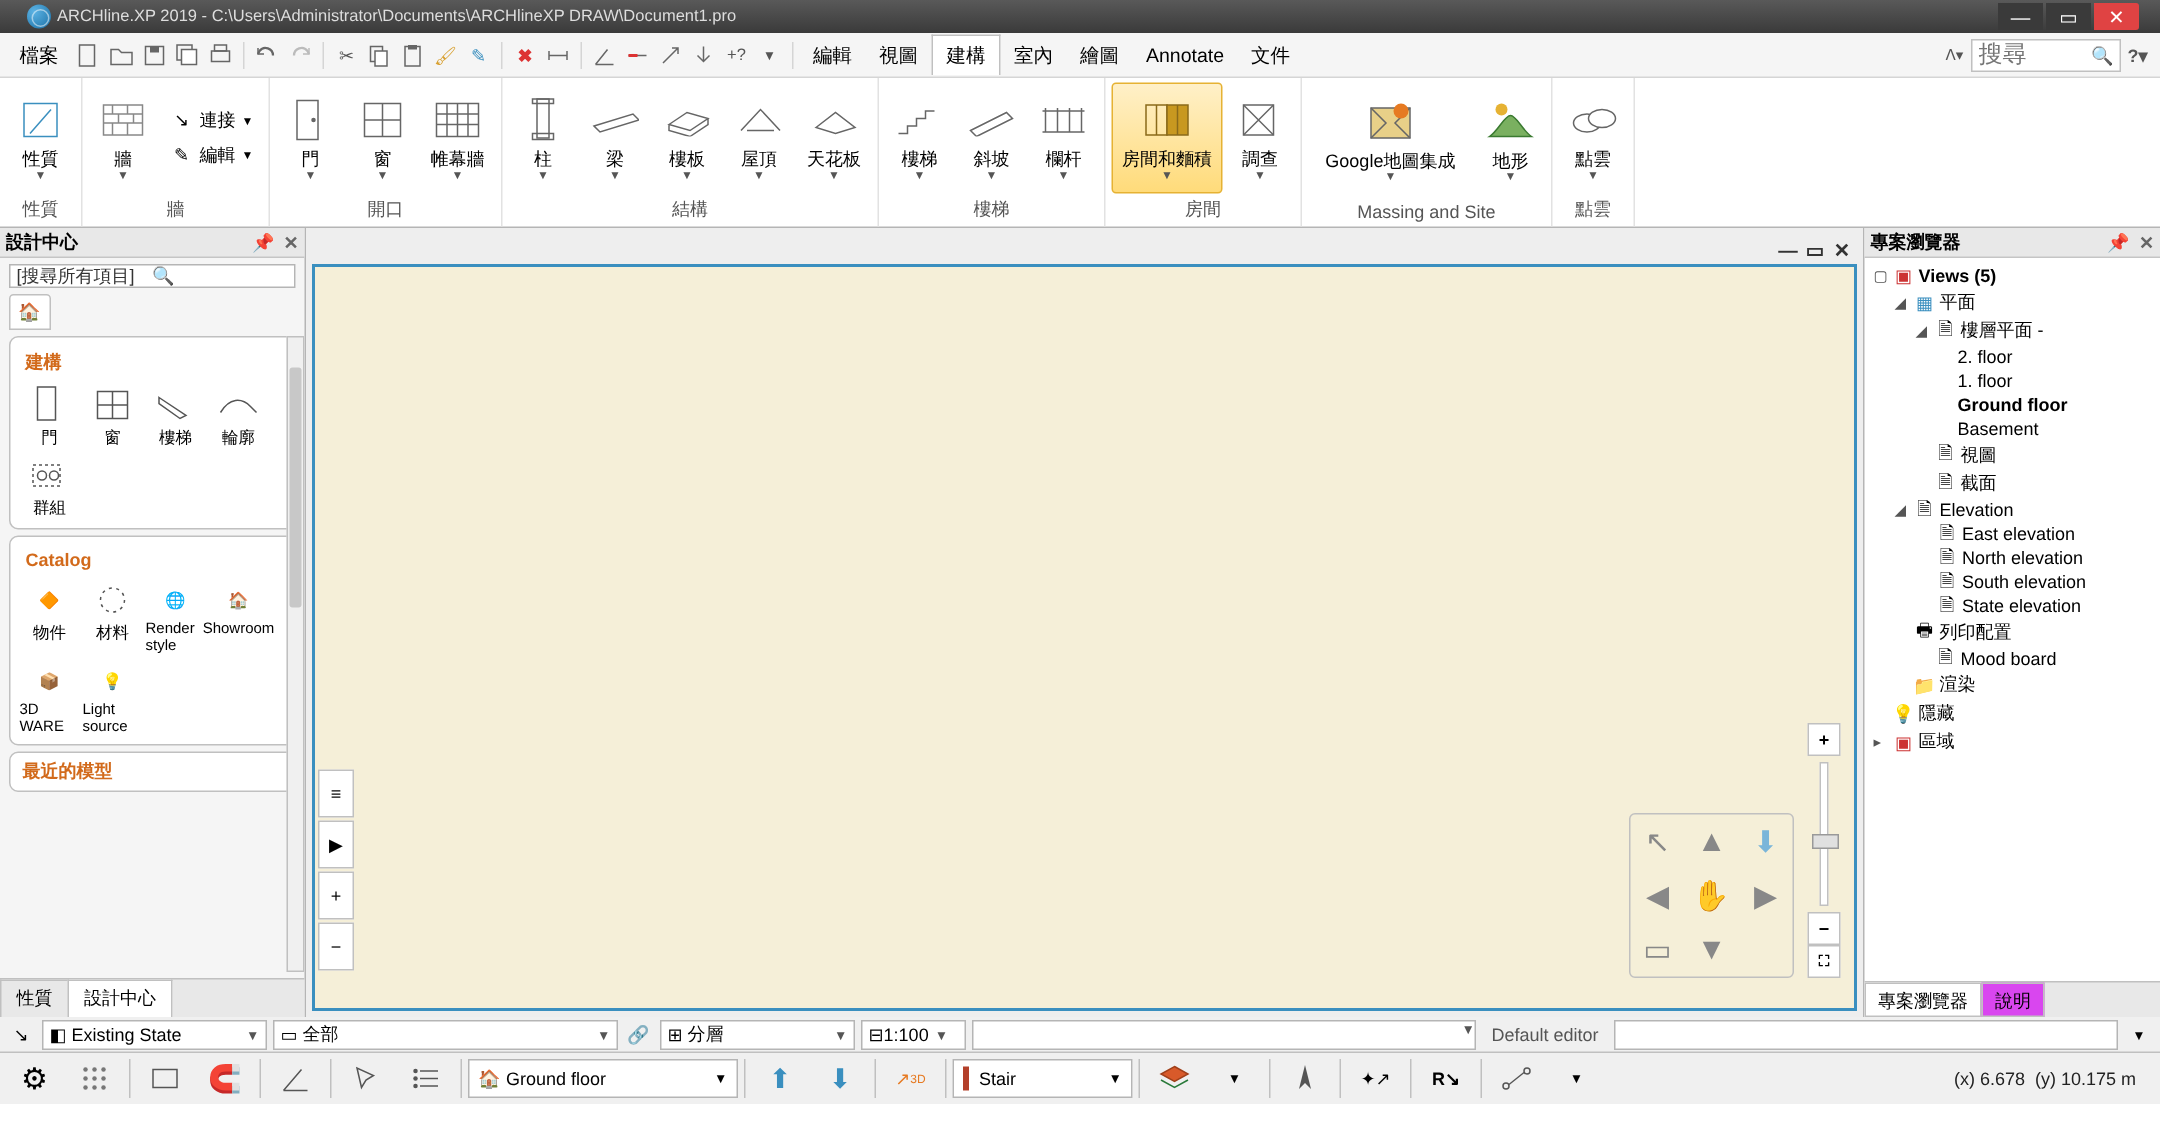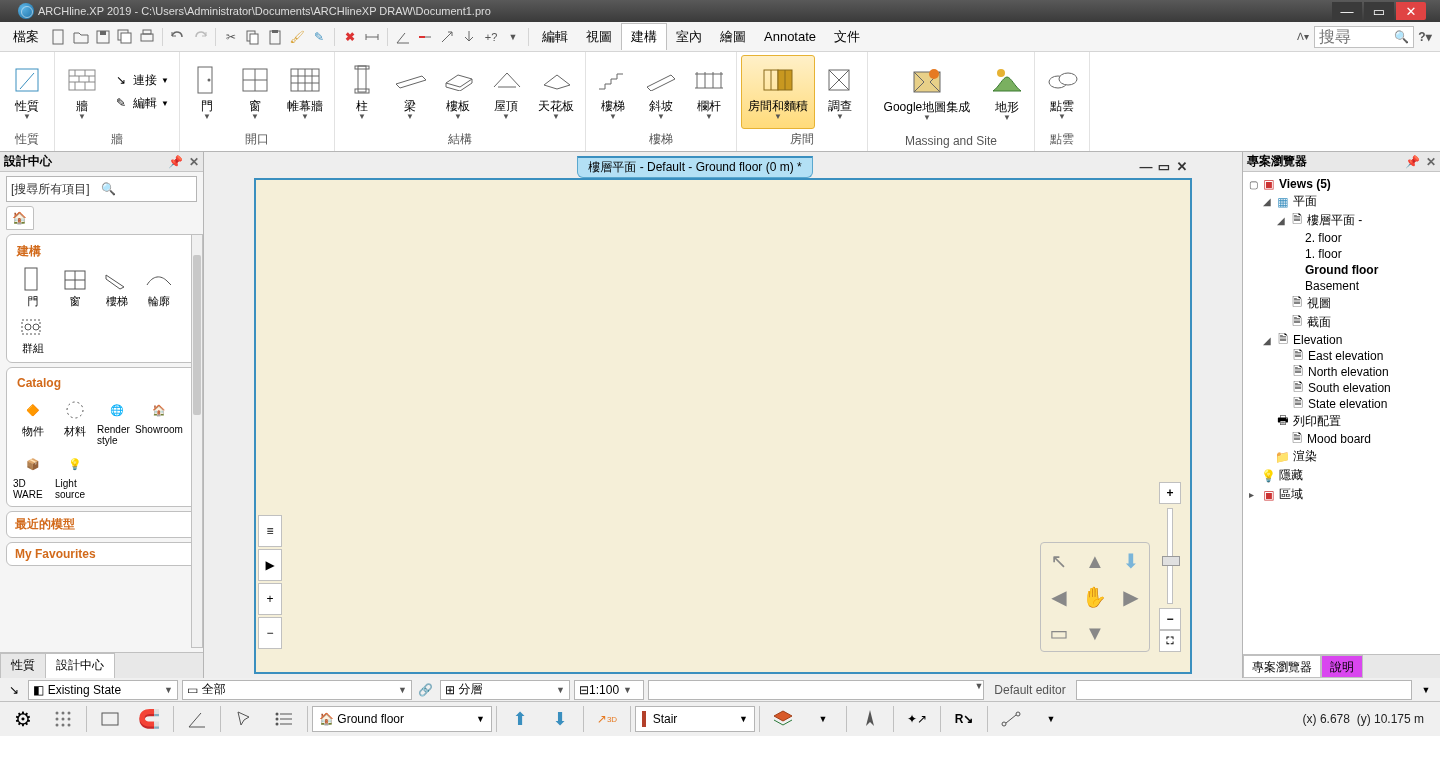--- a/index.html
+++ b/index.html
@@ -34,25 +34,25 @@
 .rbtn { display: flex; flex-direction: column; align-items: center; justify-content: center; padding: 2px 6px; min-width: 46px; height: 74px; border: 1px solid transparent; cursor: pointer; }
 .rbtn.active { background: linear-gradient(to bottom, #fff0c8, #ffdb7a); border: 1px solid #e6b233; border-radius: 3px; }
 .rbtn .ri { width: 32px; height: 32px; display: flex; align-items: center; justify-content: center; }
 .rbtn .rl { font-size: 12px; margin-top: 2px; text-align: center; }
 .rbtn .ar { font-size: 8px; color: #555; line-height: 0.6; }
 .rbtn-col { display: flex; flex-direction: column; gap: 2px; }
 .rbtn-sm { display: flex; align-items: center; gap: 4px; padding: 2px 6px; cursor: pointer; font-size: 12px; }
 .rbtn-sm .ri-sm { width: 16px; height: 16px; display:flex; align-items:center; justify-content:center; }
 
 
-.main { height: 526px; display: flex; background: #eee; gap: 46px; }
+.main { height: 526px; display: flex; background: #eee; }
 .panel-left { width: 204px; display: flex; flex-direction: column; background: #f5f5f5; border-right: 1px solid #b5b5b5; }
 .panel-header { height: 20px; background: #e8e8e8; border-bottom: 1px solid #c5c5c5; display: flex; align-items: center; padding: 0 4px; font-weight: bold; font-size: 12px; }
 .panel-header .phx { margin-left: auto; display:flex; gap:6px; color:#666; }
-.dc-search { margin: 4px 6px; height: 26px; border: 1px solid #b5b5b5; background:#fff; display:flex; align-items:center; padding:0 4px; }
+.dc-search { margin: 4px 6px; height: 16px; border: 1px solid #b5b5b5; background:#fff; display:flex; align-items:center; padding:0 4px; }
 .dc-search span { flex:1; color:#333; }
 .dc-home { margin: 0 6px; width: 28px; height: 24px; border:1px solid #c0c0c0; background:#fff; display:flex; align-items:center; justify-content:center; border-radius:3px 3px 0 0; }
 .dc-body { flex:1; overflow:hidden; padding: 4px 6px; position:relative; }
 .dc-tab { background:#fff; border:1px solid #c0c0c0; border-radius:6px; padding:6px; margin-bottom:4px; }
 .dc-tab-title { color:#d26a1b; font-weight:bold; font-size:12px; margin-bottom:4px; padding:2px 4px; }
 .dc-grid { display:flex; flex-wrap:wrap; gap:4px 2px; }
 .dc-item { width:40px; display:flex; flex-direction:column; align-items:center; font-size:11px; }
 .dc-item .dci { width:28px; height:28px; display:flex; align-items:center; justify-content:center; }
 .dc-link { color:#d26a1b; font-weight:bold; padding:4px 8px; background:#fff; border:1px solid #c0c0c0; border-radius:6px; margin-bottom:4px; }
 .left-tabs { height: 26px; display:flex; border-top:1px solid #c0c0c0; background:#e8e8e8; }
@@ -562,36 +562,30 @@
               <div class="dci" style="color:#d33">📦</div>
               <span style="font-size:10px">3D WARE</span>
             </div>
           <div class="dc-item">
               <div class="dci" style="color:#e6b233">💡</div>
               <span style="font-size:10px">Light source</span>
             </div>
         </div>
       </div>
       <div class="dc-link">最近的模型</div>
-      <div class="dc-link">My Favourites</div>
     </div>
     <div class="left-tabs">
       <div class="lt inactive">性質</div>
       <div class="lt">設計中心</div>
     </div>
   </div>
 
   <div class="canvas-area">
     <div class="canvas-tab-wrap">
       <div class="ctw-left"></div>
-      <div class="canvas-tab">
-          <div class="ct">
-            <span>樓層平面 - Default - Ground floor (0 m) *</span>
-          </div>
-        </div>
       <div class="ctw-left"></div>
       <div class="ct-btns">
         <div class="ctb">—</div>
         <div class="ctb">▭</div>
         <div class="ctb">✕</div>
       </div>
     </div>
     <div class="canvas-wrap">
       <div class="side-toggle">
         <div class="stb">≡</div>

